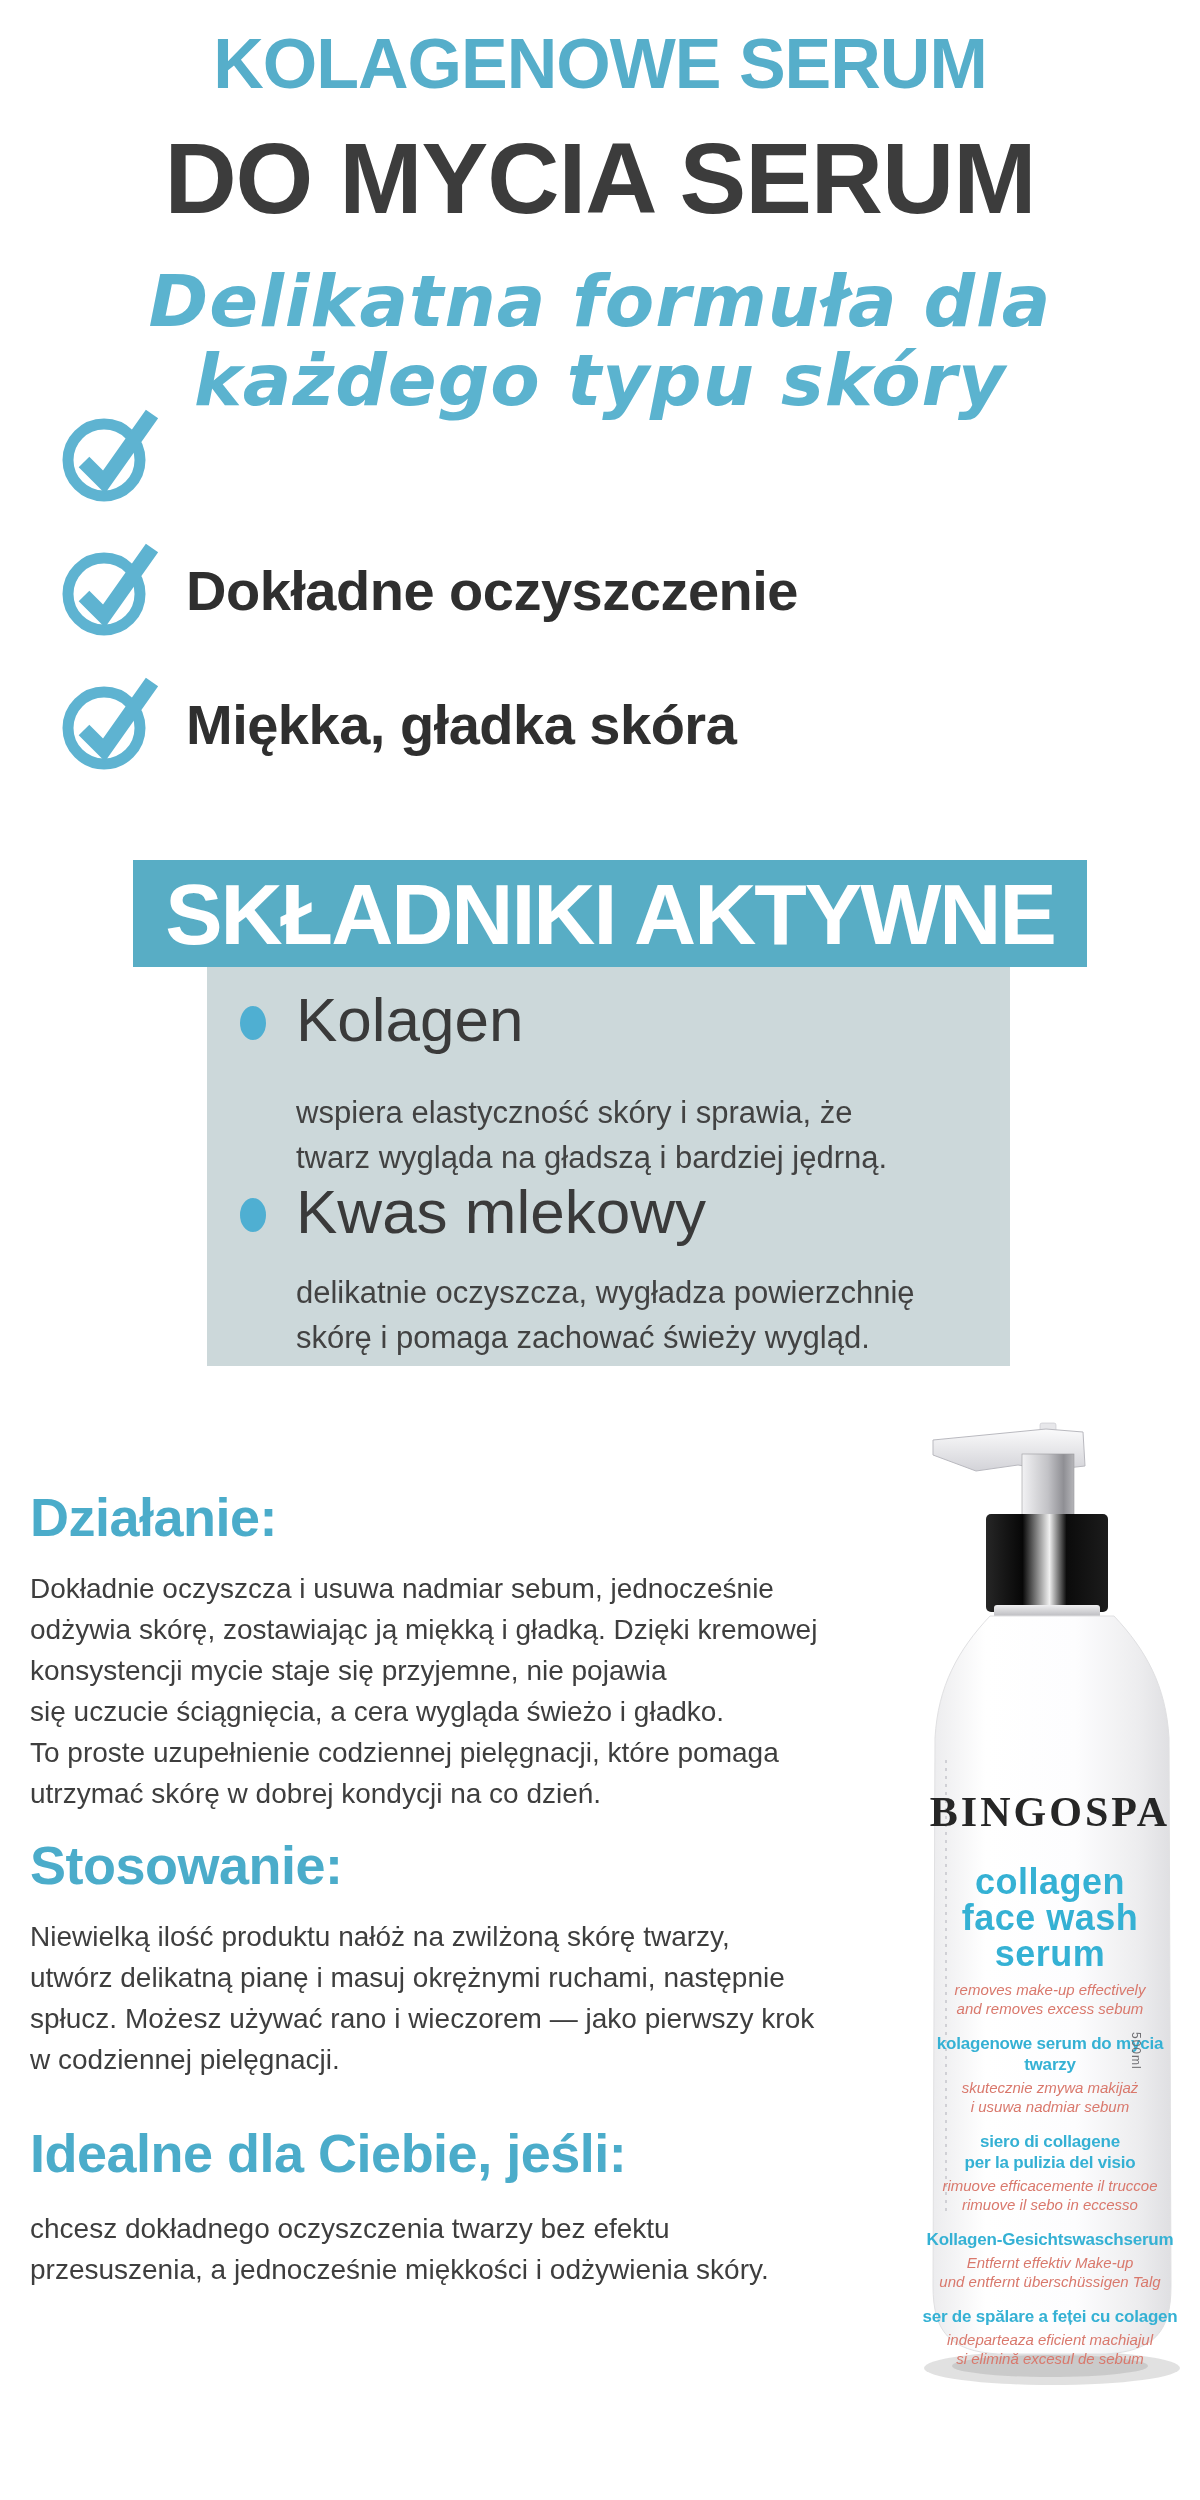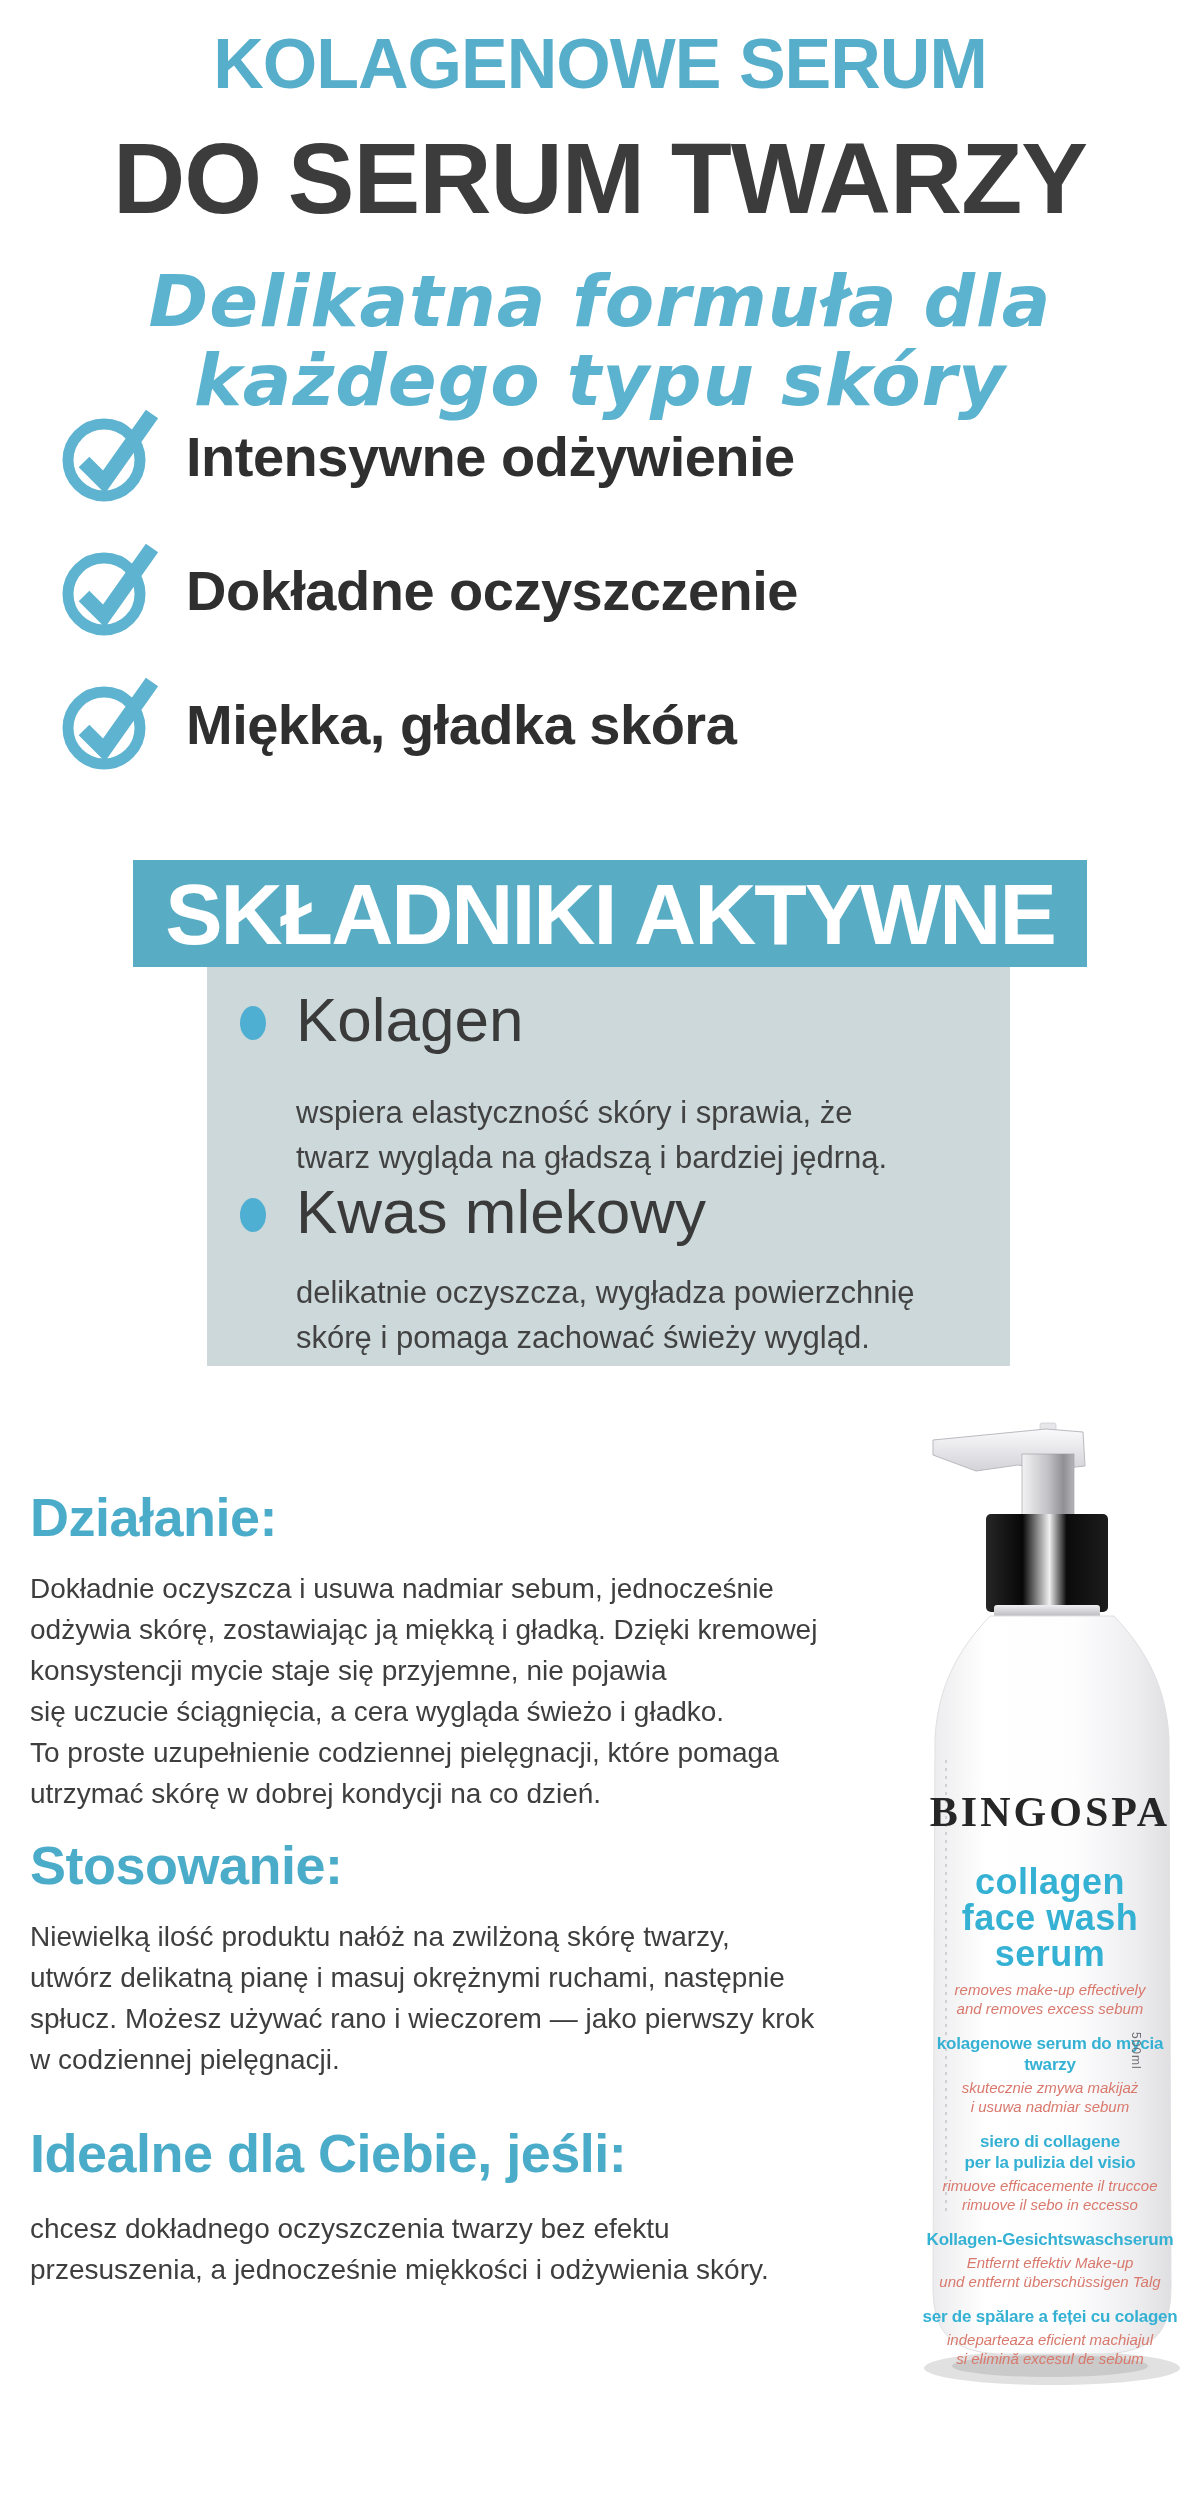--- a/index.html
+++ b/index.html
@@ -52,29 +52,28 @@
   .ltitle{font-size:17px;line-height:21px;font-weight:700;letter-spacing:-0.2px;color:#35B1D4;margin-bottom:3px;}
   .volume{position:absolute;left:243px;top:612px;font-size:12px;letter-spacing:1px;color:#6F6F73;
           transform:rotate(90deg);transform-origin:left top;}
 </style>
 </head>
 <body>
 
 <div id="canvas">
 
   <div class="abs center title1">KOLAGENOWE SERUM</div>
-  <div class="abs center title2">DO SERUM TWARZY</div>
+  <div class="abs center title2">DO MYCIA SERUM</div>
   <div class="abs center subtitle">Delikatna formuła dla każdego typu skóry</div>
 
   <div class="abs benefit b1">
     <svg class="checkicon" viewBox="0 0 100 100">
       <circle cx="44" cy="54" r="36" fill="none" stroke="#5EB3D1" stroke-width="11"></circle>
       <path d="M 24 56 L 44 76 L 92 8" fill="none" stroke="#5EB3D1" stroke-width="15"></path>
     </svg>
-    <span class="label">Intensywne odżywienie</span>
   </div>
   <div class="abs benefit b2">
     <svg class="checkicon" viewBox="0 0 100 100">
       <circle cx="44" cy="54" r="36" fill="none" stroke="#5EB3D1" stroke-width="11"></circle>
       <path d="M 24 56 L 44 76 L 92 8" fill="none" stroke="#5EB3D1" stroke-width="15"></path>
     </svg>
     <span class="label">Dokładne oczyszczenie</span>
   </div>
   <div class="abs benefit b3">
     <svg class="checkicon" viewBox="0 0 100 100">

